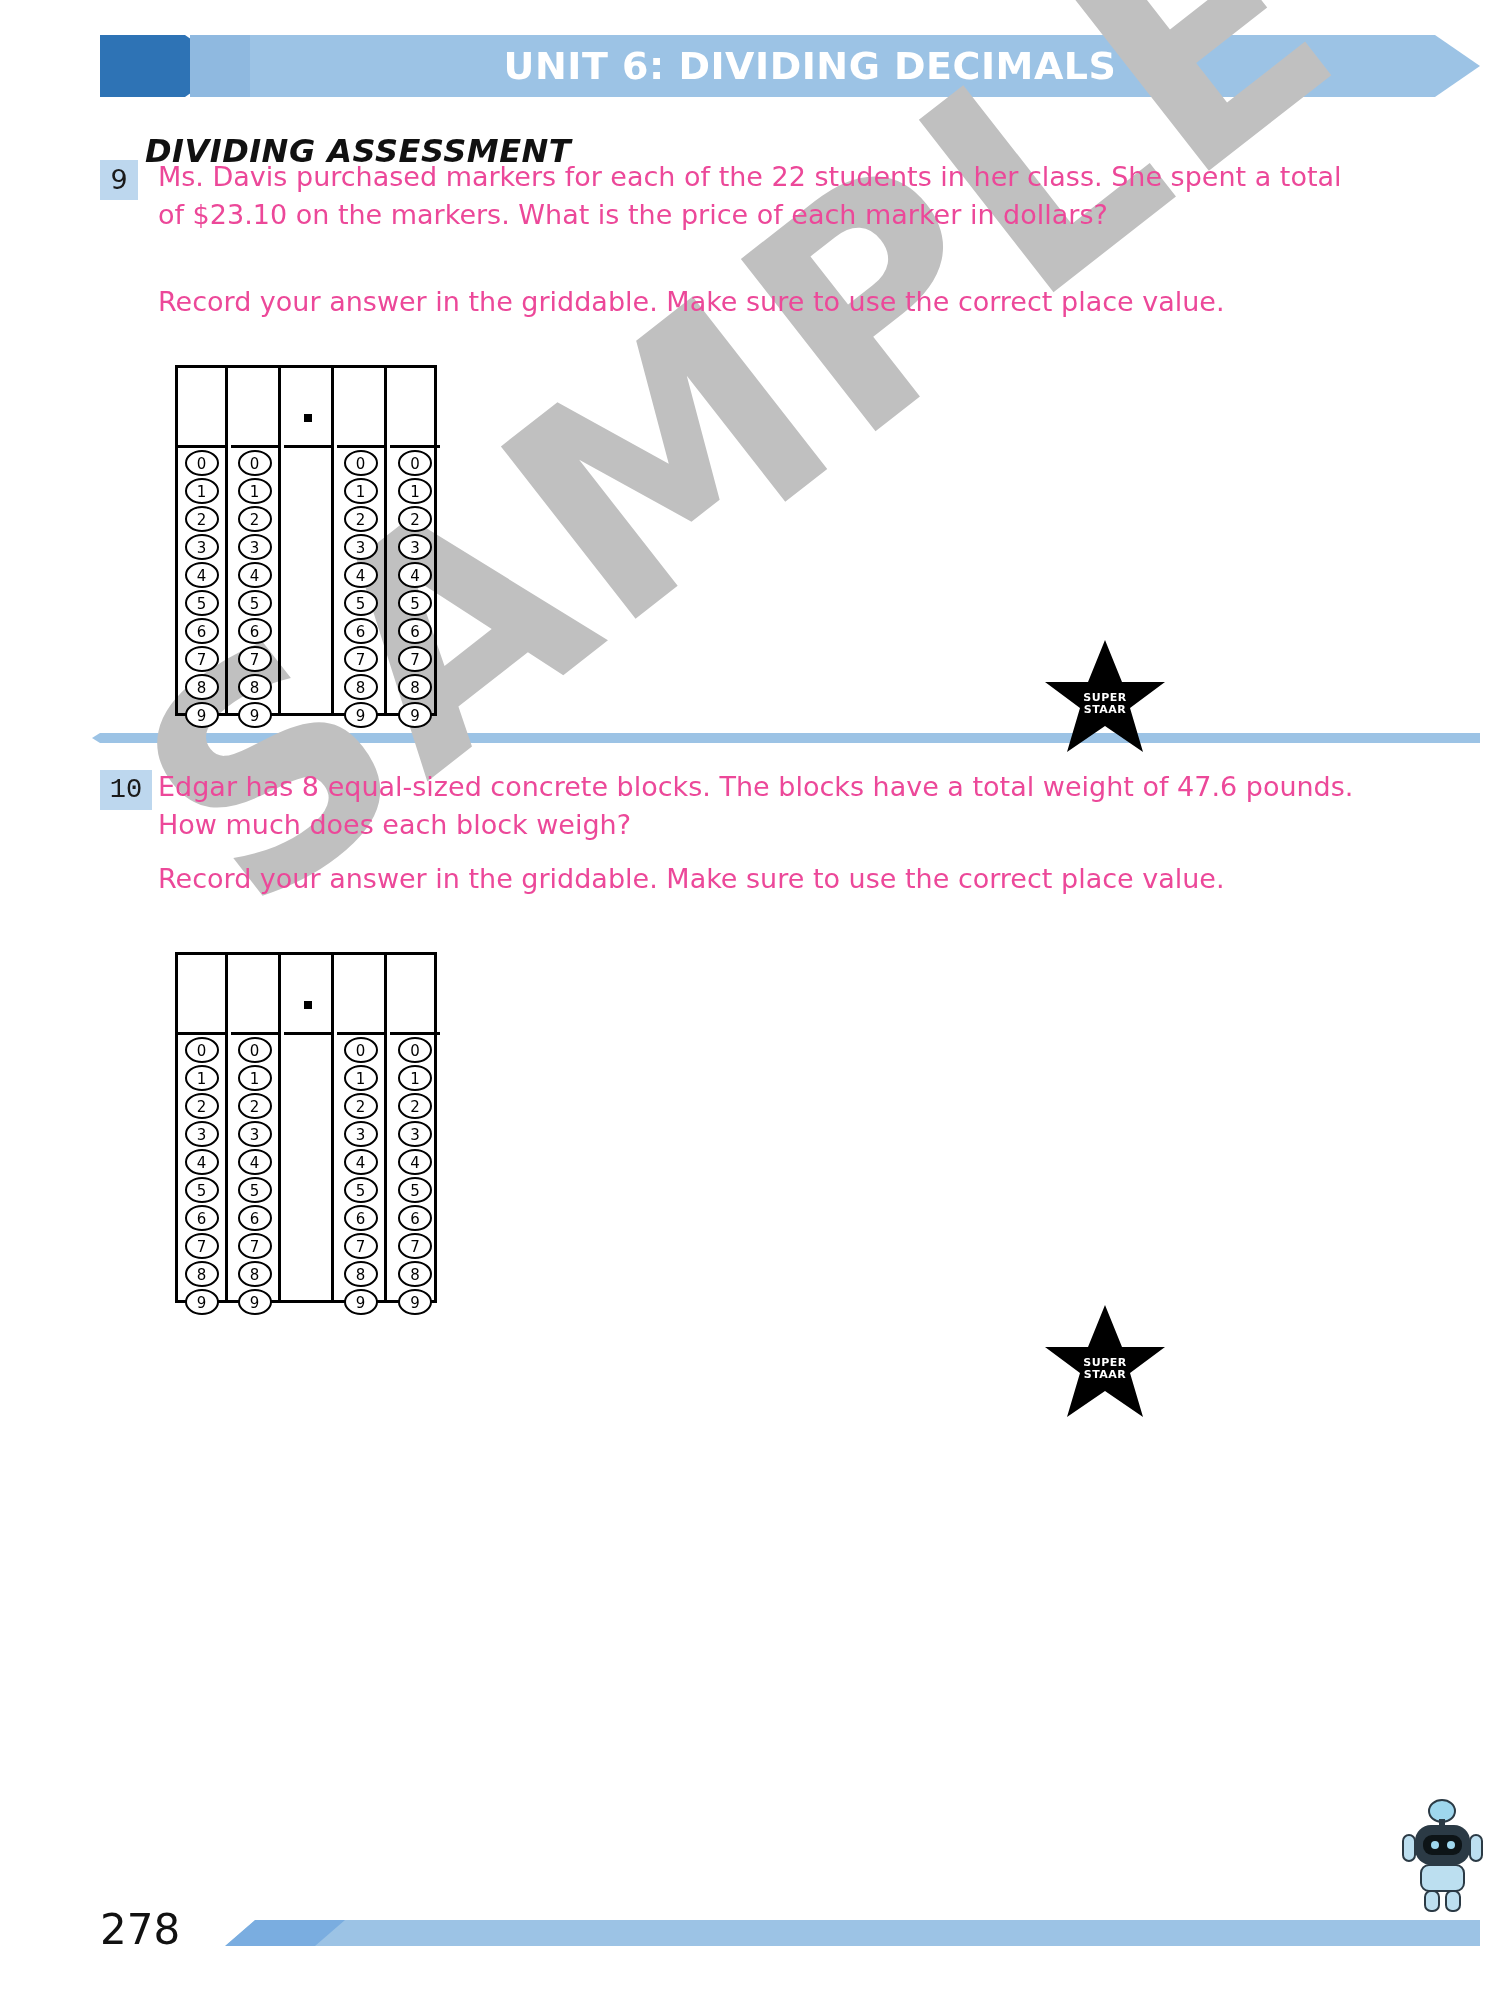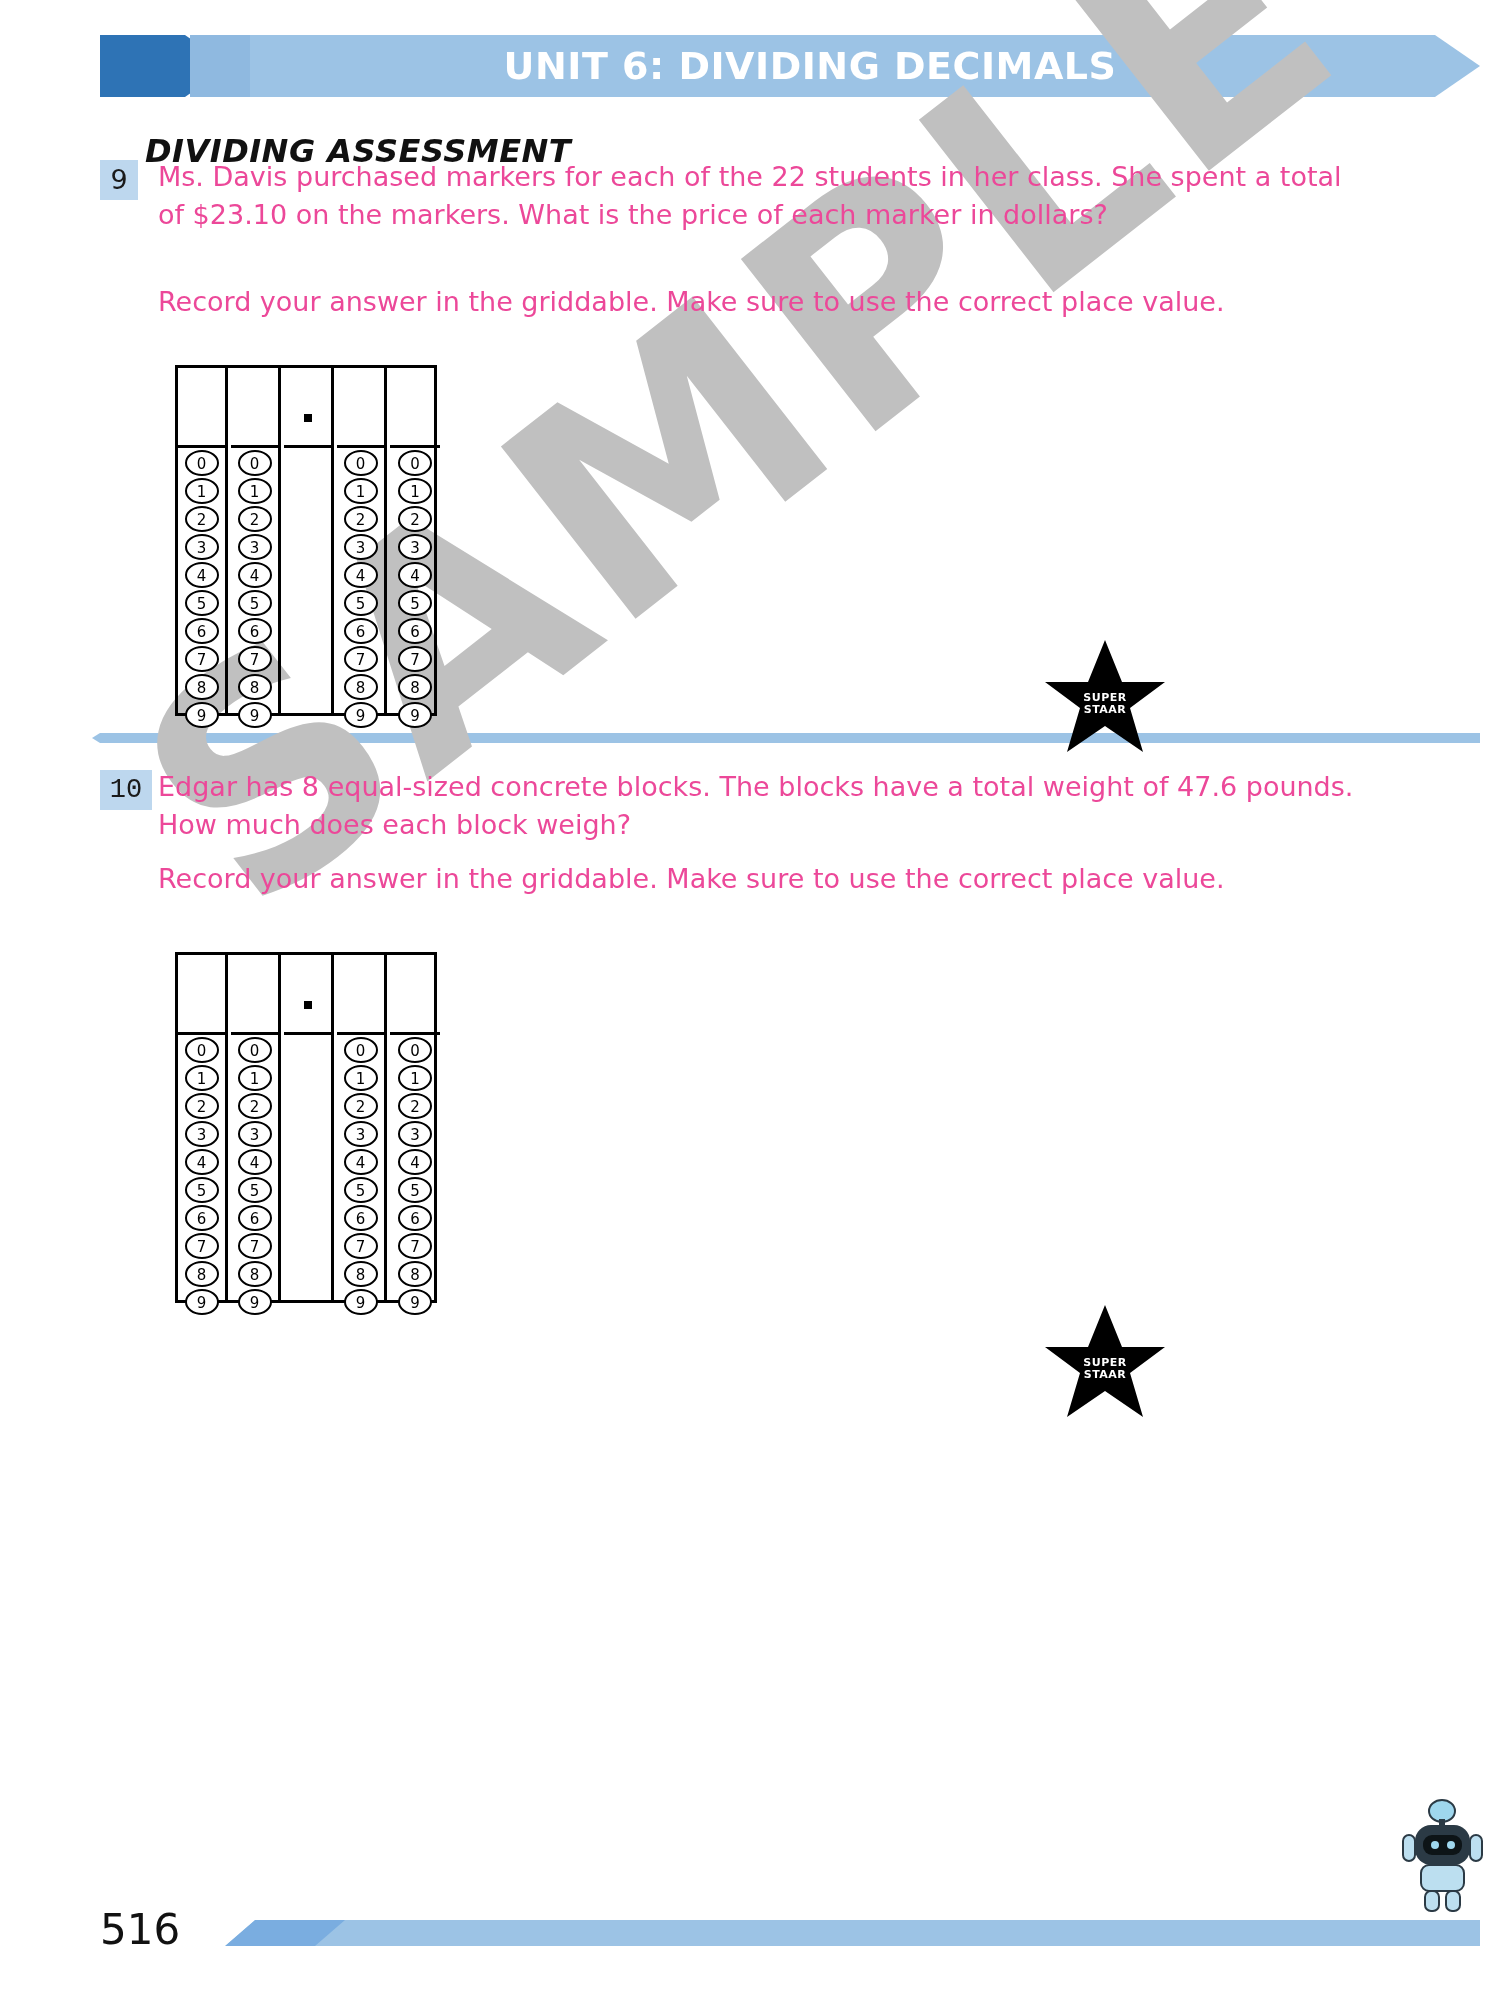--- a/index.html
+++ b/index.html
@@ -484,19 +484,19 @@
       <rect x="75" y="40" width="12" height="26" rx="6" fill="#bcdff0" stroke="#2b3a45" stroke-width="2"></rect>
       <rect x="26" y="70" width="43" height="26" rx="8" fill="#bcdff0" stroke="#2b3a45" stroke-width="2"></rect>
       <rect x="30" y="96" width="14" height="20" rx="6" fill="#bcdff0" stroke="#2b3a45" stroke-width="2"></rect>
       <rect x="51" y="96" width="14" height="20" rx="6" fill="#bcdff0" stroke="#2b3a45" stroke-width="2"></rect>
     </svg>
   </div>
 
   <div class="footer-bar">
     <div class="seg"></div>
   </div>
-  <div class="page-number">516</div>
+  <div class="page-number">278</div>
 
   <div class="watermark">
     <span>SAMPLE</span>
   </div>
 
 </div>
 
 </body></html>

